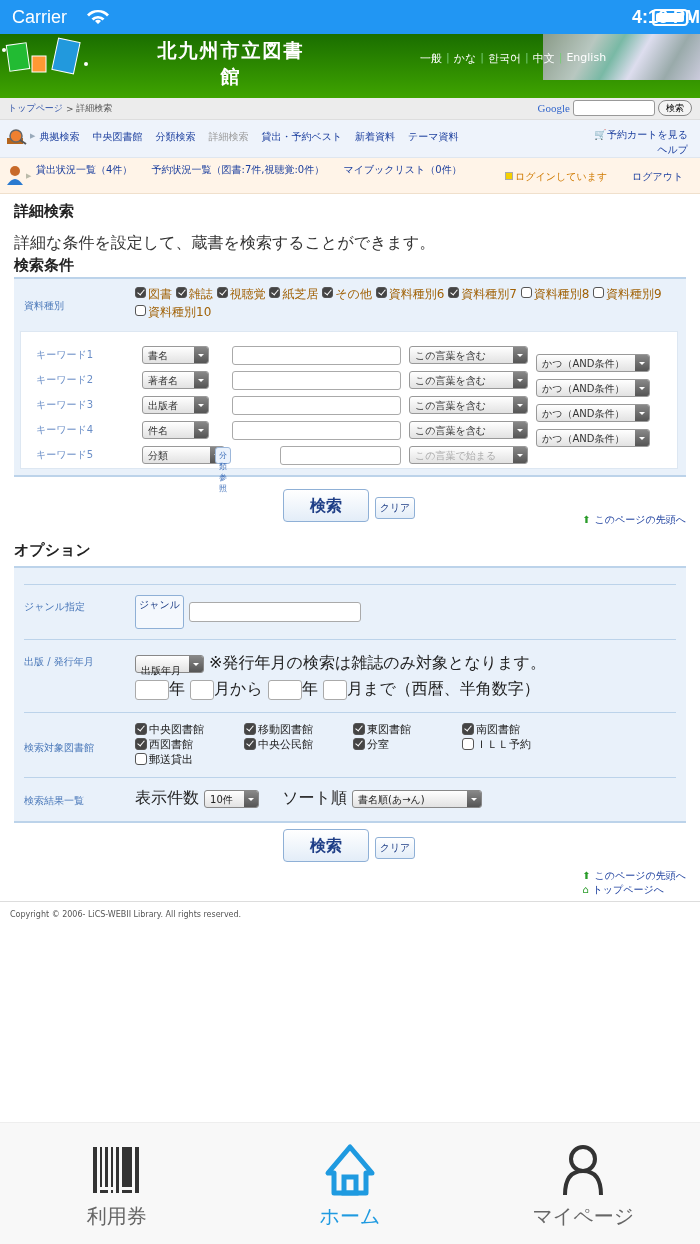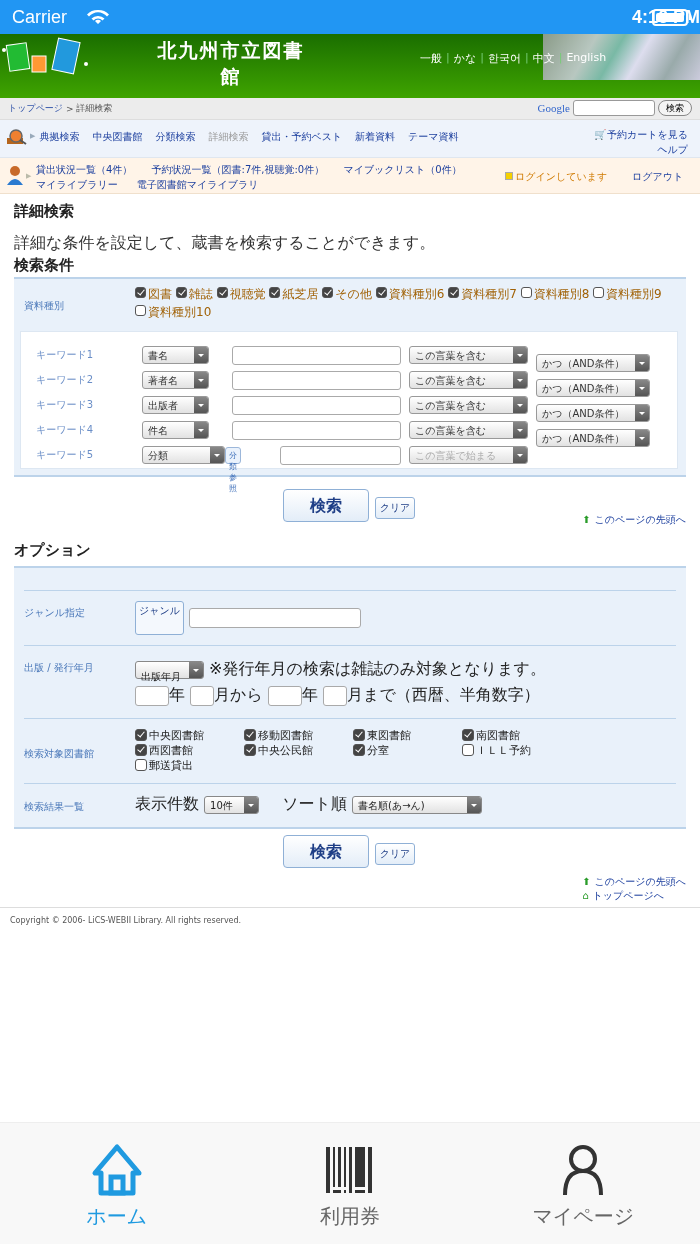--- a/index.html
+++ b/index.html
@@ -152,24 +152,20 @@
   <svg class="uico" viewBox="0 0 18 20">
       <circle cx="9" cy="6" r="5" fill="#c86a2a"></circle>
       <path d="M1 20 Q9 8 17 20z" fill="#2a7ad0"></path>
     </svg>
   <span class="arr">▶</span>
   <div>
     <a>貸出状況一覧（4件）</a>
     <a>予約状況一覧（図書:7件,視聴覚:0件）</a>
     <a>マイブックリスト（0件）</a>
   </div>
-  <div>
-    <a>マイライブラリー</a>
-    <a>電子図書館マイライブラリ</a>
-  </div>
   <span class="login"><span style="display:inline-block;width:8px;height:8px;background:#f5d000;border:1px solid #aaa;margin-right:2px"></span><span>ログインしています</span></span>
   <a class="logout">ログアウト</a>
 </div>
 
 <div class="main">
   <h1>詳細検索</h1>
   <div class="intro">
     <div>詳細な条件を設定して、蔵書を検索することができます。</div>
   </div>
   <h2>検索条件</h2>
@@ -212,41 +208,41 @@
       </div>
       <div class="kwrow" style="top:88px">
         <span class="lbl">キーワード4</span>
         <div class="sel" style="left:121px;width:67px"><span>件名</span><i class="dd"></i></div>
         <div class="tin" style="left:211px;width:169px"></div>
         <div class="sel" style="left:388px;width:119px"><span>この言葉を含む</span><i class="dd"></i></div>
       </div>
       <div class="kwrow" style="top:113px">
         <span class="lbl">キーワード5</span>
         <div class="sel" style="left:121px;width:83px"><span>分類</span><i class="dd"></i></div>
-        <div class="refbtn" style="left:204px">分類参照</div>
+        <div class="refbtn" style="left:194px">分類参照</div>
         <div class="tin" style="left:259px;width:121px"></div>
         <div class="sel dim" style="left:388px;width:119px"><span>この言葉で始まる</span><i class="dd"></i></div>
       </div>
       <div class="sel" style="left:515px;top:22px;width:114px"><span>かつ（AND条件）</span><i class="dd"></i></div>
       <div class="sel" style="left:515px;top:47px;width:114px"><span>かつ（AND条件）</span><i class="dd"></i></div>
       <div class="sel" style="left:515px;top:72px;width:114px"><span>かつ（AND条件）</span><i class="dd"></i></div>
       <div class="sel" style="left:515px;top:97px;width:114px"><span>かつ（AND条件）</span><i class="dd"></i></div>
     </div>
   </div>
 
   <div class="btnrow" style="height:60px">
     <div class="bigbtn" style="left:269px">検索</div>
     <div class="smbtn" style="left:361px">クリア</div>
     <a class="totop" style="top:36px"><span class="up">⬆</span><span>このページの先頭へ</span></a>
   </div>
 
   <h2>オプション</h2>
 
   <div class="opt" style="margin-top:4px">
-    <div class="orow" style="margin-top:16px">
+    <div class="orow" style="margin-top:10px">
       <div class="lbl">ジャンル指定</div>
       <div class="content">
         <span class="gbtn">ジャンル</span>
         <span class="inl" style="width:172px;height:20px"></span>
       </div>
     </div>
     <div class="orow">
       <div class="lbl">出版 / 発行年月</div>
       <div class="content" style="line-height:26px">
         <span class="isel" style="width:69px"><span>出版年月</span><i class="dd"></i></span>
@@ -288,44 +284,44 @@
     <div class="bigbtn" style="left:269px;top:6px">検索</div>
     <div class="smbtn" style="left:361px;top:14px">クリア</div>
     <a class="totop" style="top:46px"><span class="up">⬆</span><span>このページの先頭へ</span></a>
     <a class="totop" style="top:60px;right:22px"><span class="up">⌂</span><span>トップページへ</span></a>
   </div>
 </div>
 
 <div class="footer" style="margin-top:0">Copyright © 2006- LiCS-WEBII Library. All rights reserved.</div>
 
 <div class="tabbar">
-  <div class="tab active">
-    <svg viewBox="0 0 56 54">
-        <path d="M28 4 L6 30 H12 V50 H44 V30 H50 Z" fill="none" stroke="#1f9ae0" stroke-width="5" stroke-linejoin="round"></path>
-        <rect x="22" y="34" width="12" height="16" fill="none" stroke="#1f9ae0" stroke-width="5"></rect>
-      </svg>
-    <span class="tlabel">ホーム</span>
-  </div>
   <div class="tab">
     <svg viewBox="0 0 56 54">
         <g fill="#333">
           <rect x="4" y="4" width="4" height="46"></rect>
           <rect x="11" y="4" width="2" height="40"></rect>
           <rect x="16" y="4" width="3" height="40"></rect>
           <rect x="22" y="4" width="2" height="40"></rect>
           <rect x="27" y="4" width="3" height="46"></rect>
           <rect x="33" y="4" width="10" height="40"></rect>
           <rect x="46" y="4" width="4" height="46"></rect>
           <rect x="11" y="47" width="8" height="3"></rect>
           <rect x="22" y="47" width="2" height="3"></rect>
           <rect x="33" y="47" width="10" height="3"></rect>
         </g>
       </svg>
     <span class="tlabel">利用券</span>
   </div>
+  <div class="tab active">
+    <svg viewBox="0 0 56 54">
+        <path d="M28 4 L6 30 H12 V50 H44 V30 H50 Z" fill="none" stroke="#1f9ae0" stroke-width="5" stroke-linejoin="round"></path>
+        <rect x="22" y="34" width="12" height="16" fill="none" stroke="#1f9ae0" stroke-width="5"></rect>
+      </svg>
+    <span class="tlabel">ホーム</span>
+  </div>
   <div class="tab">
     <svg viewBox="0 0 56 54">
         <circle cx="28" cy="16" r="12" fill="none" stroke="#333" stroke-width="4"></circle>
         <path d="M10 52 C10 34 18 28 28 28 C38 28 46 34 46 52" fill="none" stroke="#333" stroke-width="4"></path>
       </svg>
     <span class="tlabel">マイページ</span>
   </div>
 </div>
 
 </body></html>

